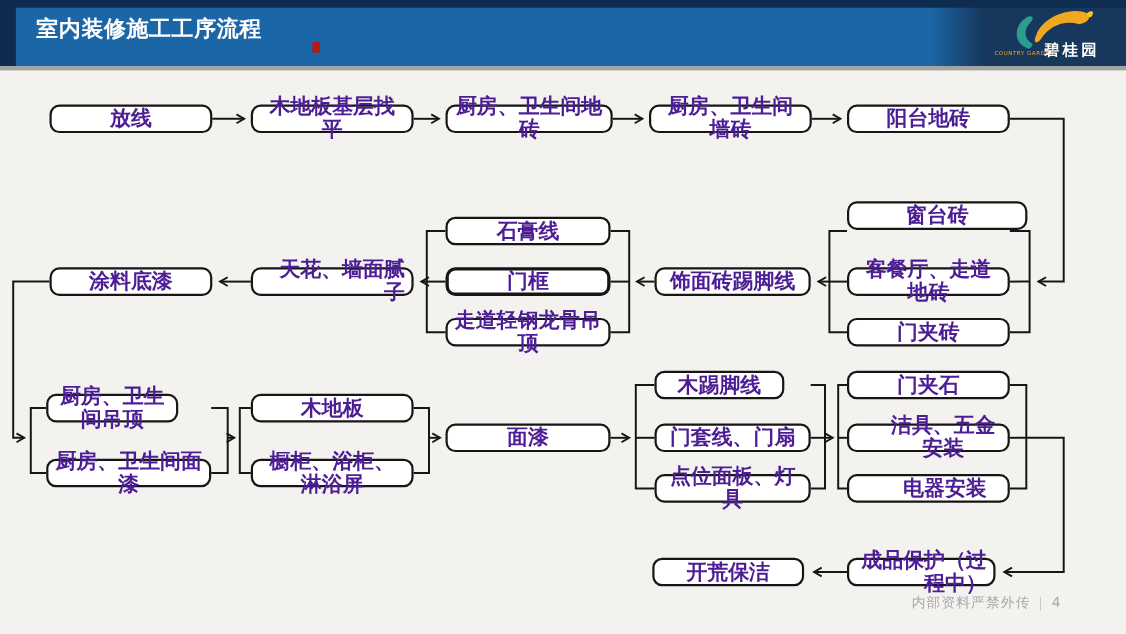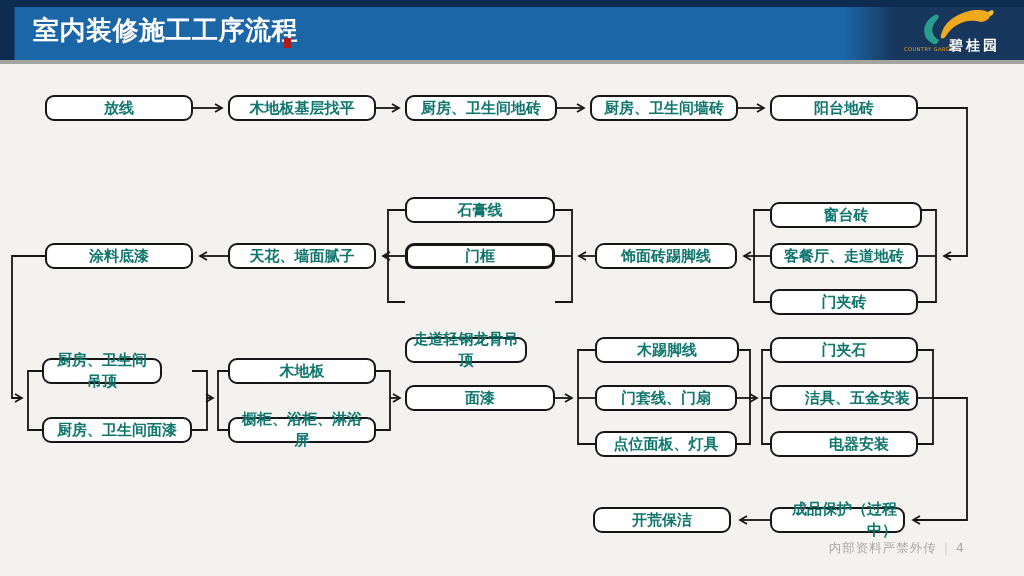--- a/index.html
+++ b/index.html
@@ -19,21 +19,21 @@
   .header::before{
     content:"";position:absolute;top:0;left:0;right:0;height:7px;
     background:var(--header-navy,#0e2c50);
   }
   .header-rule{
     position:absolute;top:60px;left:0;width:1024px;height:4px;
     background:var(--rule-gray,#a3a3a0);
   }
   .slide-title{
     position:absolute;left:33px;top:13px;
-    font-size:26px;font-weight:bold;color:#ffffff;letter-spacing:0.5px;
+    font-size:20px;font-weight:bold;color:#ffffff;letter-spacing:0.5px;
     white-space:nowrap;
   }
   .title-accent{
     position:absolute;left:284px;top:38px;width:7px;height:10px;
     background:var(--accent-red,#b01c1c);
   }
   
   .logo{position:absolute;right:18px;top:3px;width:104px;height:56px;}
   .logo svg{position:absolute;left:16px;top:2px;}
   .logo-en{
@@ -46,21 +46,21 @@
   }
   
   #connectors{position:absolute;top:0;left:0;z-index:1;}
   #connectors path{stroke:var(--box-border,#161616);stroke-width:1.8;fill:none;}
   #connectors .arrowhead{stroke:var(--box-border,#161616);stroke-width:1.7;fill:none;}
   #canvas{position:absolute;top:0;left:0;width:1024px;height:576px;z-index:2;}
   .node{
     position:absolute;background:#ffffff;
     border:2px solid var(--box-border,#161616);border-radius:9px;
     display:flex;align-items:center;justify-content:center;
-    font-size:15px;font-weight:bold;color:#0f766e;text-align:center;
+    font-size:19px;font-weight:bold;color:#4c1d95;text-align:center;
     line-height:21px;box-sizing:border-box;padding:0 6px;overflow:visible;
     z-index:2;
   }
   .node.thick{border-width:3px;}
   
   .footer{
     position:absolute;right:59px;bottom:19px;z-index:3;
     font-size:12.5px;color:var(--footer-gray,#a8a8a8);letter-spacing:1px;
     white-space:nowrap;
   }
@@ -134,35 +134,35 @@
     <path d="M770,520 H740" marker-end="url(#arr)"></path>
   </g>
 </svg>
 
 <div id="canvas">
     <div class="node" style="left: 45px; top: 95px; width: 148px; height: 26px;">放线</div>
     <div class="node" style="left: 228px; top: 95px; width: 148px; height: 26px;">木地板基层找平</div>
     <div class="node" style="left: 590px; top: 95px; width: 148px; height: 26px;">厨房、卫生间墙砖</div>
     <div class="node" style="left: 405px; top: 95px; width: 152px; height: 26px;">厨房、卫生间地砖</div>
     <div class="node" style="left: 770px; top: 95px; width: 148px; height: 26px;">阳台地砖</div>
-    <div class="node" style="left: 770px; top: 202px; width: 152px; height: 26px;">窗台砖</div>
+    <div class="node" style="left: 770px; top: 183px; width: 164px; height: 26px;">窗台砖</div>
     <div class="node" style="left: 770px; top: 243px; width: 148px; height: 26px;">客餐厅、走道地砖</div>
     <div class="node" style="left: 770px; top: 289px; width: 148px; height: 26px;">门夹砖</div>
     <div class="node" style="left: 595px; top: 243px; width: 142px; height: 26px;">饰面砖踢脚线</div>
     <div class="node" style="left: 405px; top: 197px; width: 150px; height: 26px;">石膏线</div>
     <div class="node thick" style="left: 405px; top: 243px; width: 150px; height: 26px;">门框</div>
-    <div class="node" style="left: 405px; top: 289px; width: 122px; height: 26px; margin-top: 48px;">走道轻钢龙骨吊顶</div>
+    <div class="node" style="left: 405px; top: 289px; width: 150px; height: 26px;">走道轻钢龙骨吊顶</div>
     <div class="node" style="left: 228px; top: 243px; width: 148px; height: 26px; text-align: right;">天花、墙面腻子</div>
     <div class="node" style="left: 45px; top: 243px; width: 148px; height: 26px;">涂料底漆</div>
     <div class="node" style="left: 42px; top: 358px; width: 120px; height: 26px;">厨房、卫生间吊顶</div>
     <div class="node" style="left: 42px; top: 417px; width: 150px; height: 26px;">厨房、卫生间面漆</div>
     <div class="node" style="left: 228px; top: 358px; width: 148px; height: 26px;">木地板</div>
     <div class="node" style="left: 228px; top: 417px; width: 148px; height: 26px;">橱柜、浴柜、淋浴屏</div>
     <div class="node" style="left: 405px; top: 385px; width: 150px; height: 26px;">面漆</div>
-    <div class="node" style="left: 595px; top: 337px; width: 144px; height: 26px;">木踢脚线</div>
+    <div class="node" style="left: 595px; top: 337px; width: 118px; height: 26px;">木踢脚线</div>
     <div class="node" style="left: 595px; top: 385px; width: 142px; height: 26px;">门套线、门扇</div>
     <div class="node" style="left: 595px; top: 431px; width: 142px; height: 26px;">点位面板、灯具</div>
     <div class="node" style="left: 770px; top: 337px; width: 148px; height: 26px;">门夹石</div>
     <div class="node" style="left: 770px; top: 385px; width: 148px; height: 26px; padding-left: 33px;">洁具、五金安装</div>
     <div class="node" style="left: 770px; top: 431px; width: 148px; height: 26px; padding-left: 36px;">电器安装</div>
     <div class="node" style="left: 593px; top: 507px; width: 138px; height: 26px;">开荒保洁</div>
     <div class="node" style="left: 770px; top: 507px; width: 135px; height: 26px; text-align: right;">成品保护（过程中）</div>
   </div>
 
 <div class="footer">

